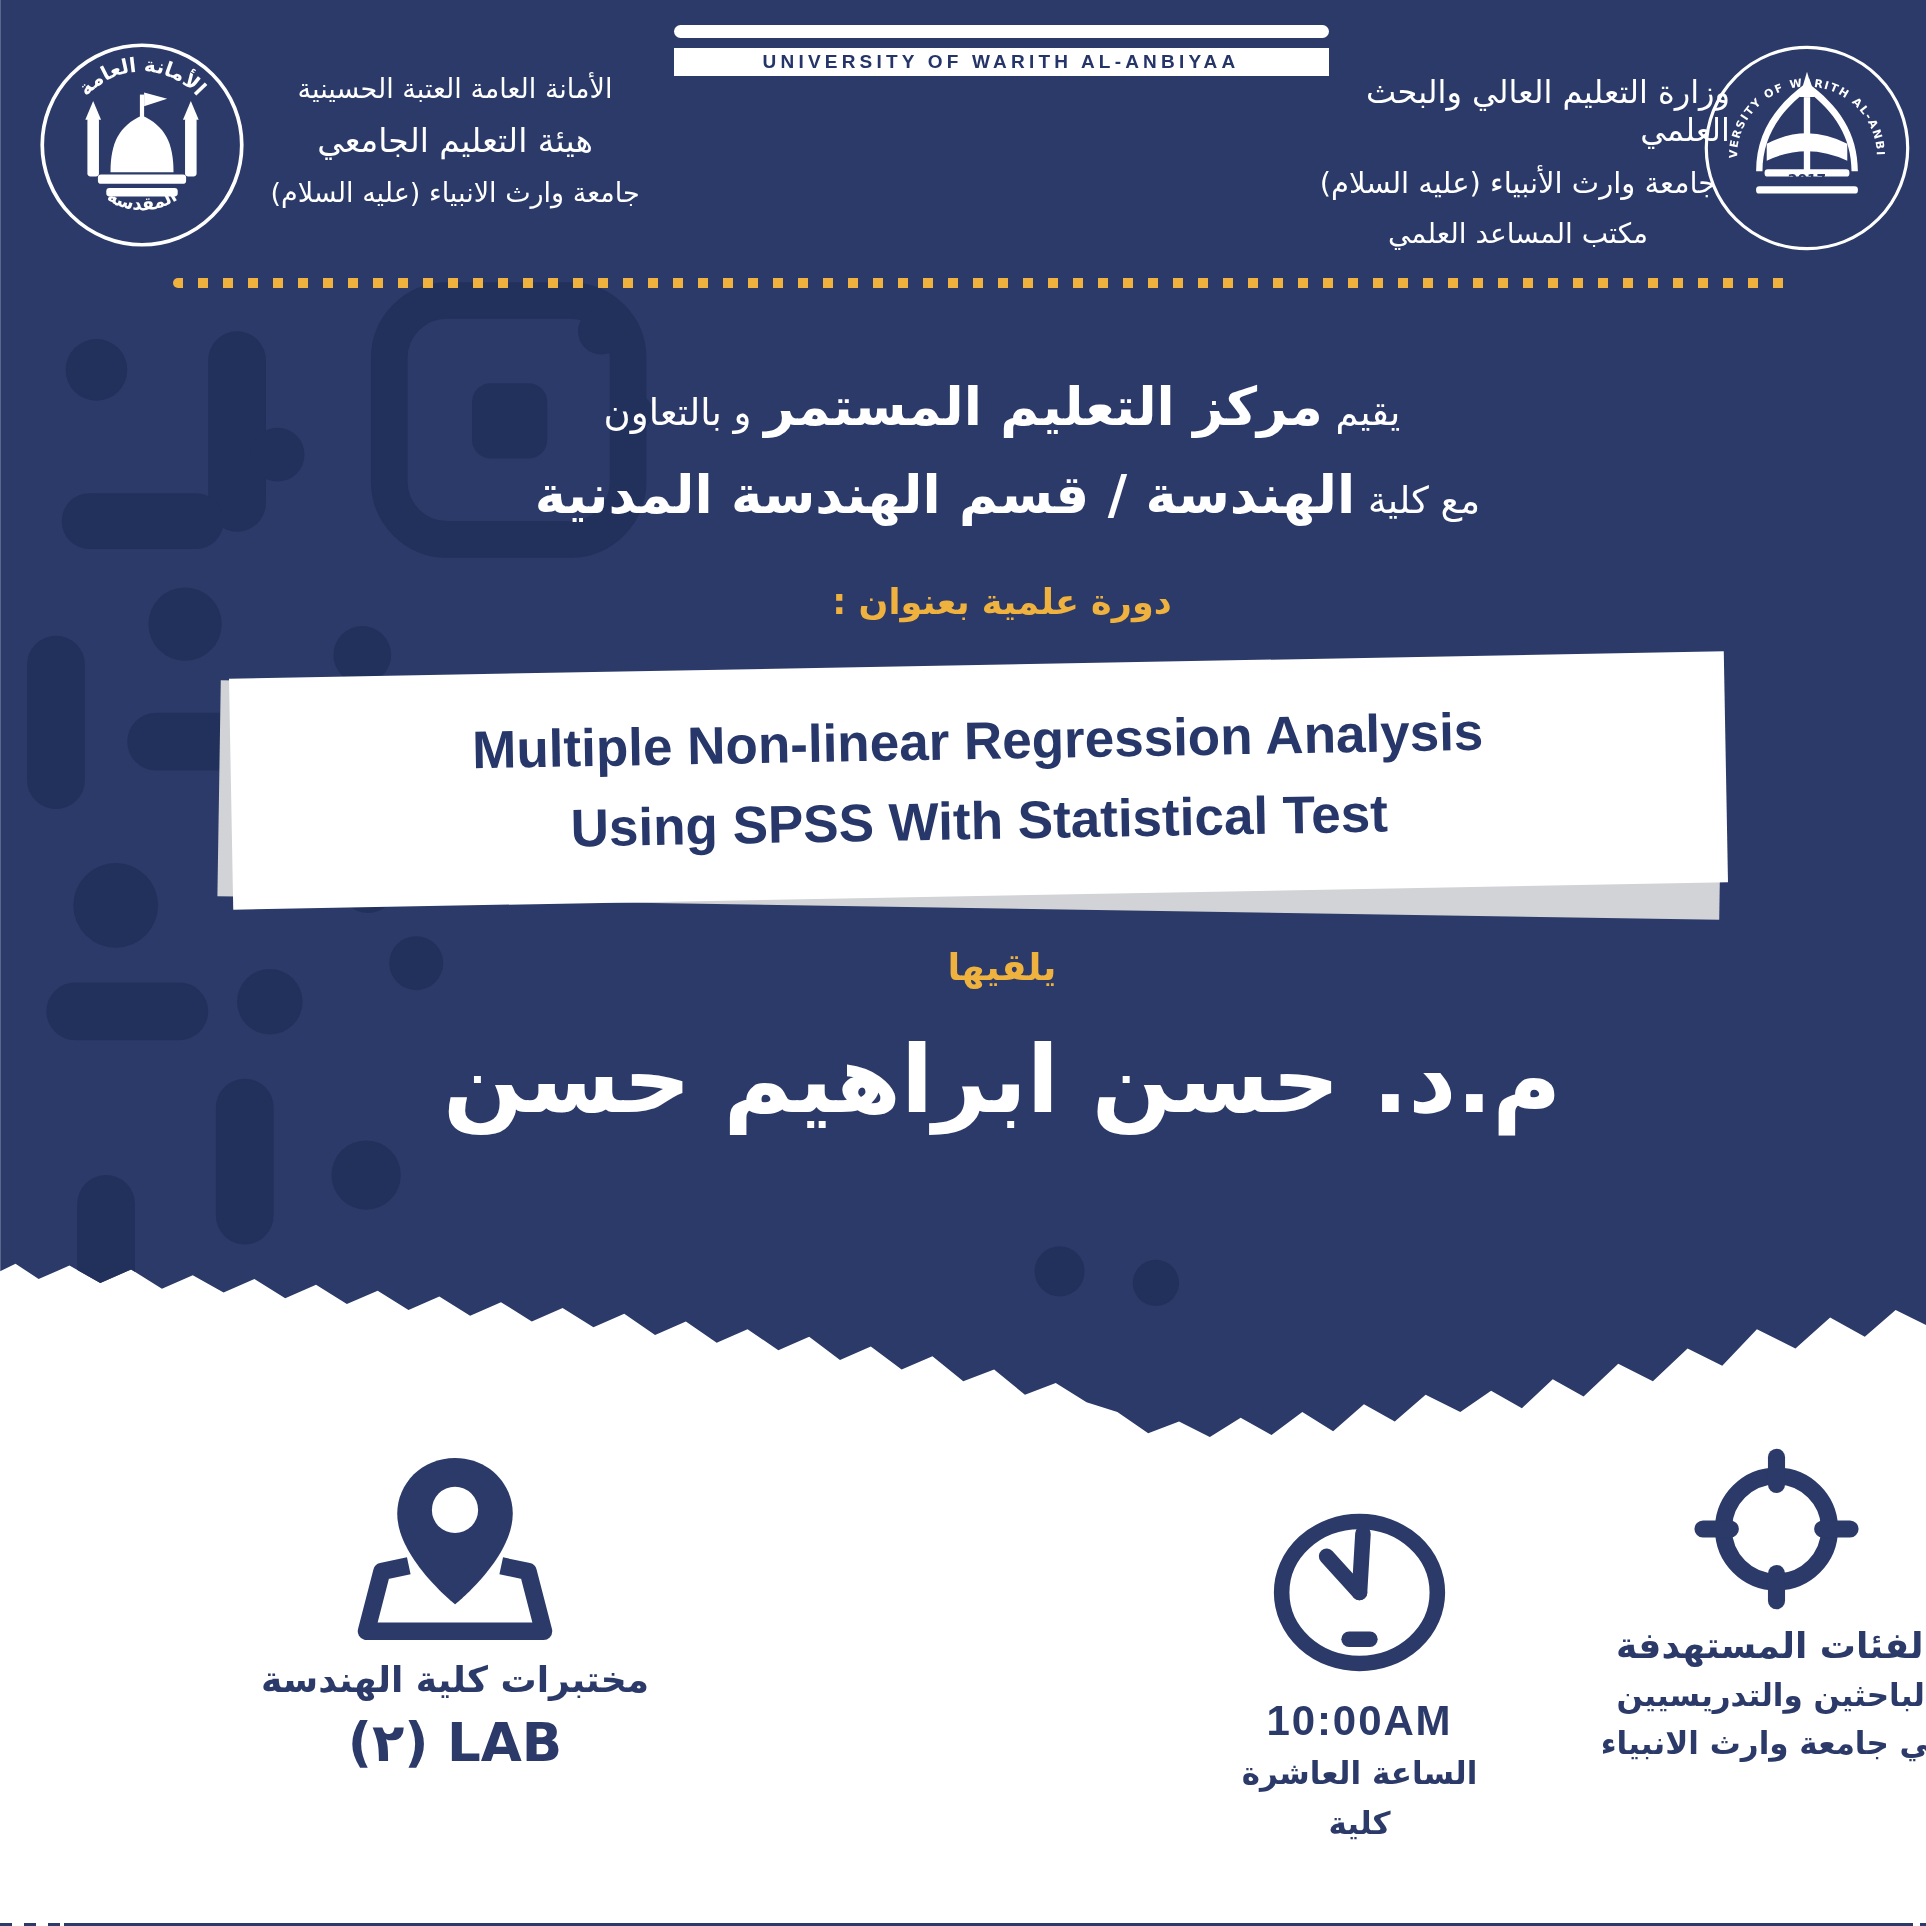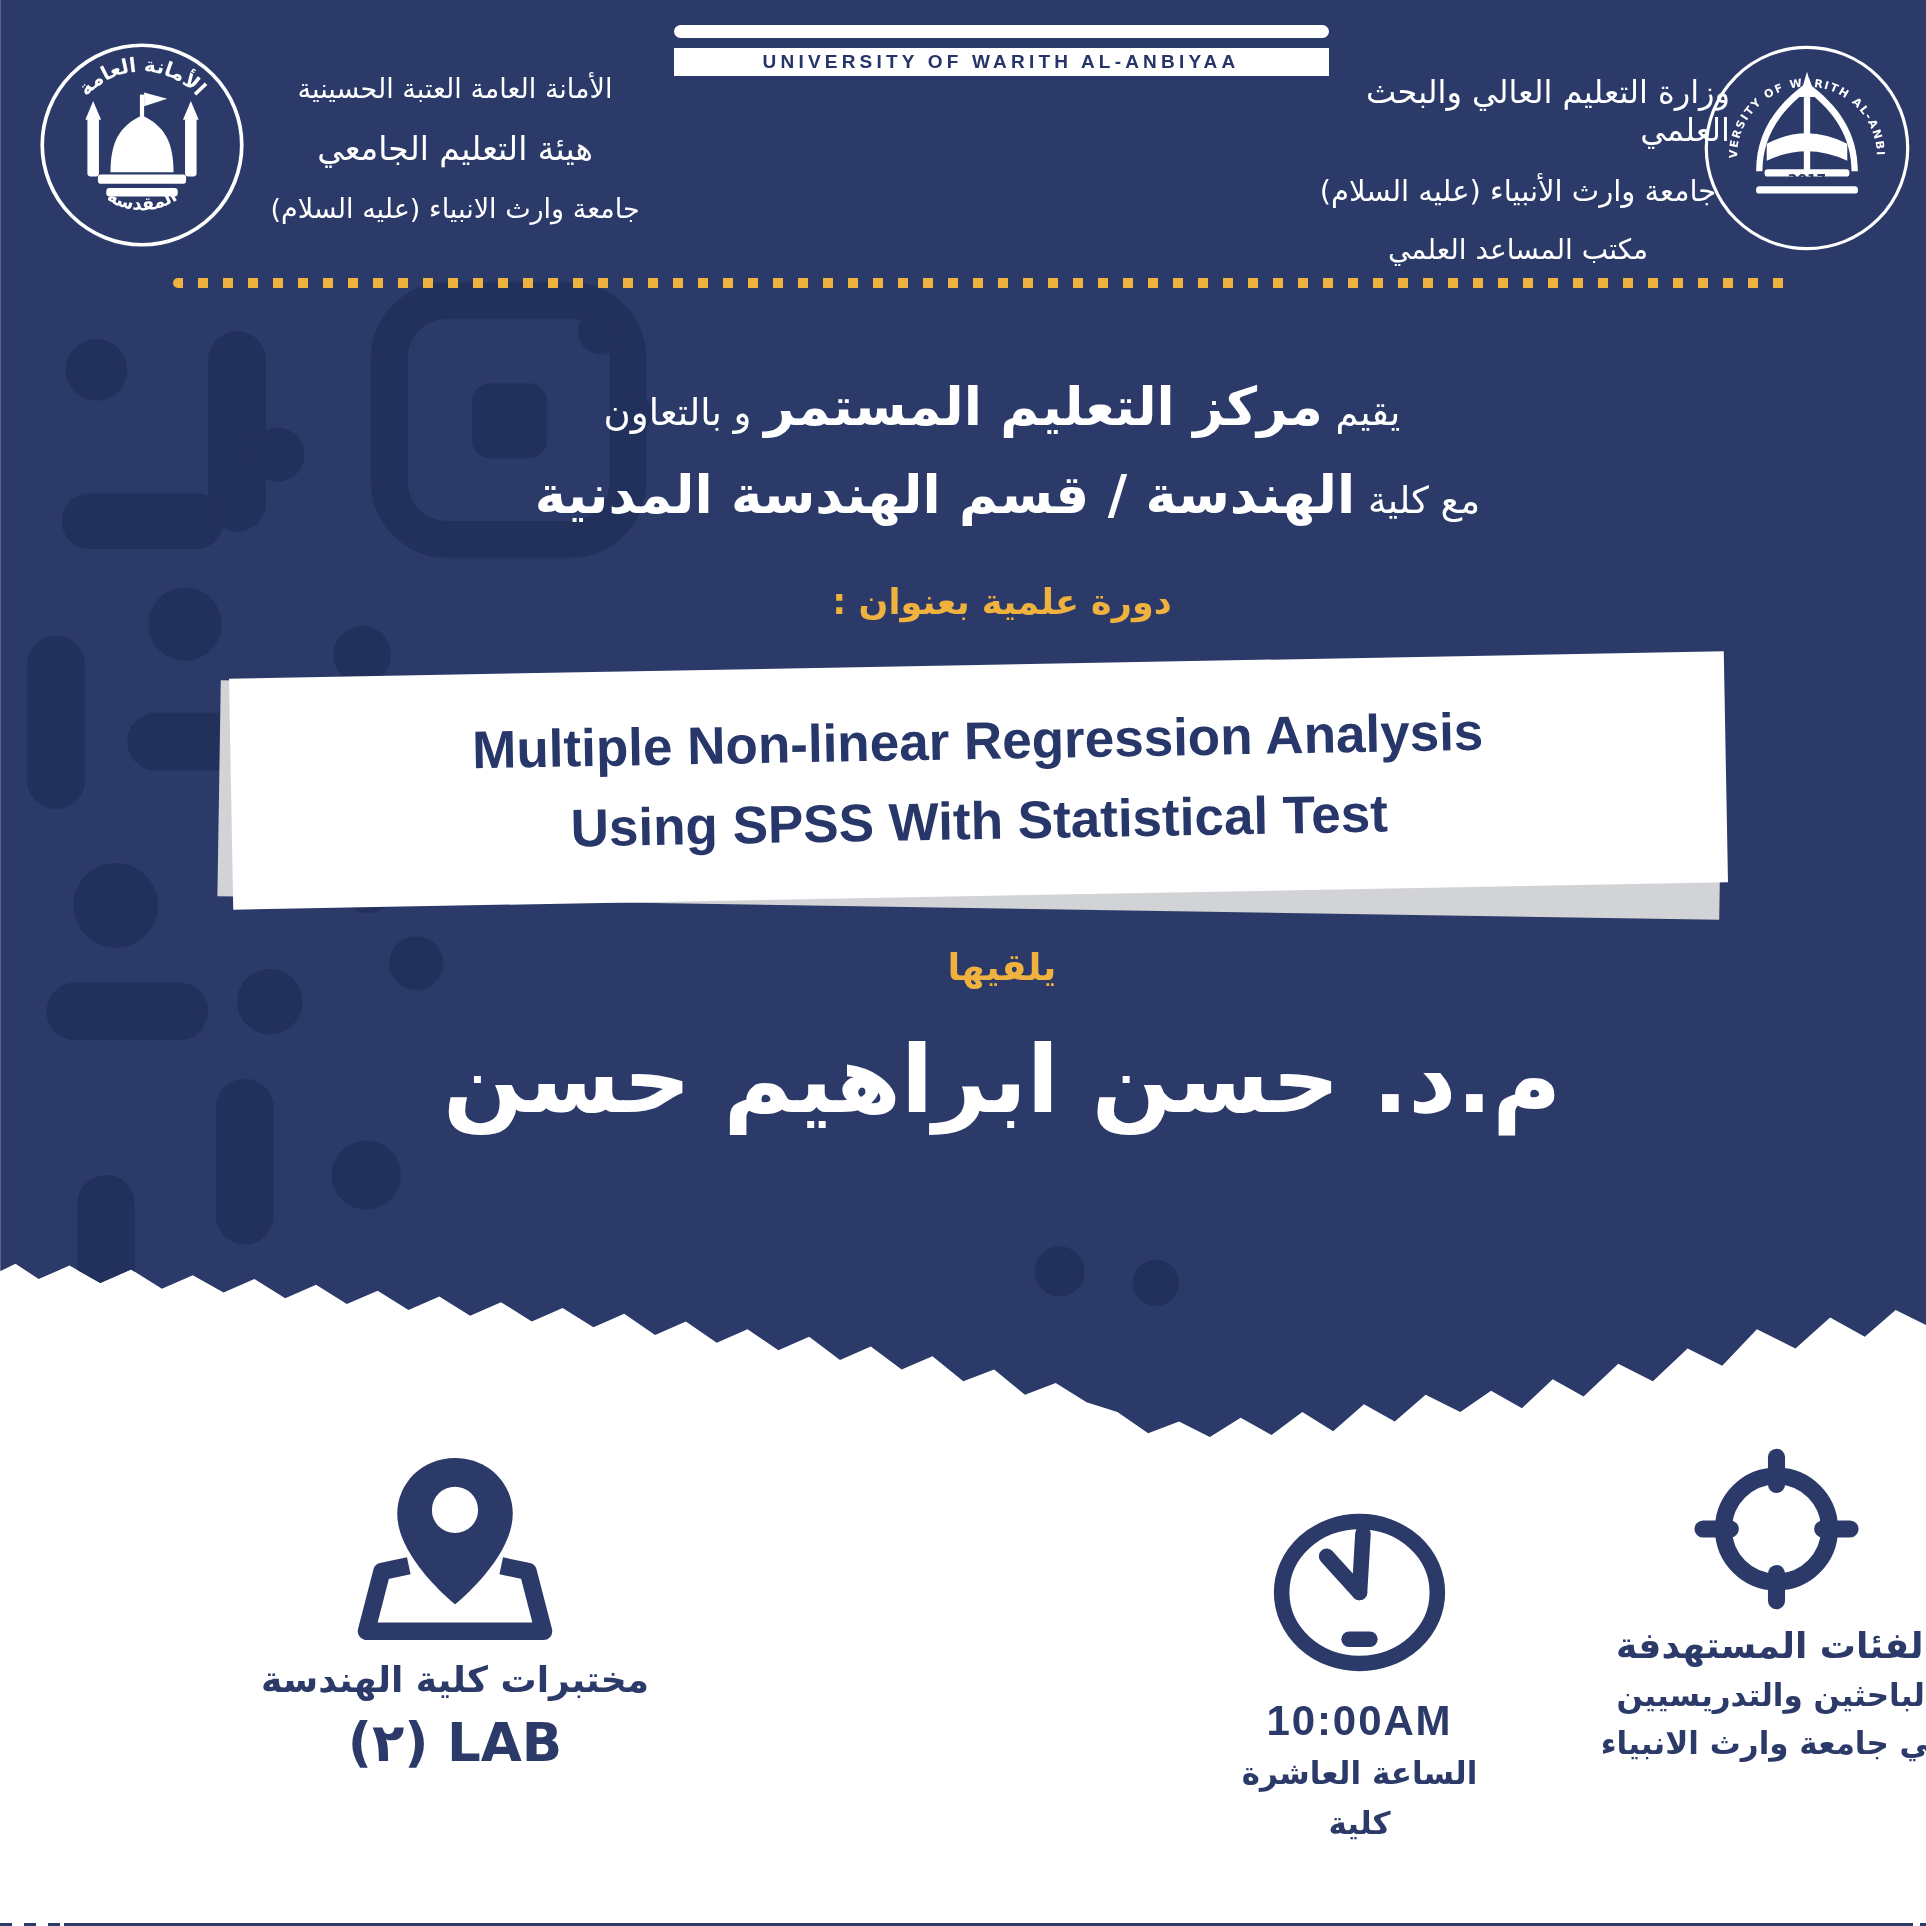--- a/index.html
+++ b/index.html
@@ -6,21 +6,21 @@
   #poster{
     position:relative;width:2004px;height:2004px;background:#ffffff;overflow:hidden;
     font-family:"DejaVu Sans",sans-serif;
   }
   .abs{position:absolute;}
   .white{color:#ffffff;}
   .gold{color:#F0B23E;}
   .center{text-align:center;}
 
   
-  .org-block{display:flex;flex-direction:column;align-items:center;gap:25px;text-align:center;}
+  .org-block{display:flex;flex-direction:column;align-items:center;gap:17px;text-align:center;}
   .org-line-sm{font-size:27px;font-weight:400;letter-spacing:0;}
   .org-line-bold{font-size:33px;font-weight:400;}
   .logo-block{display:flex;flex-direction:column;align-items:center;}
   .logo-arabic{font-size:87px;font-weight:700;line-height:1;white-space:nowrap;color:#fff;}
   .logo-bar{width:655px;height:13px;background:#fff;border-radius:6.5px;margin-top:10px;}
   .logo-latin{margin-top:9.2px;width:655px;height:28px;background:#fff;display:flex;align-items:center;justify-content:center;
     font-family:"Liberation Sans","DejaVu Sans",sans-serif;font-weight:700;font-size:19px;letter-spacing:4.2px;color:#253569;white-space:nowrap;}
   .dashline-gold{height:10px;background:repeating-linear-gradient(90deg,#F0B23E 0 10px,transparent 10px 25px);border-radius:5px;}
 
   

